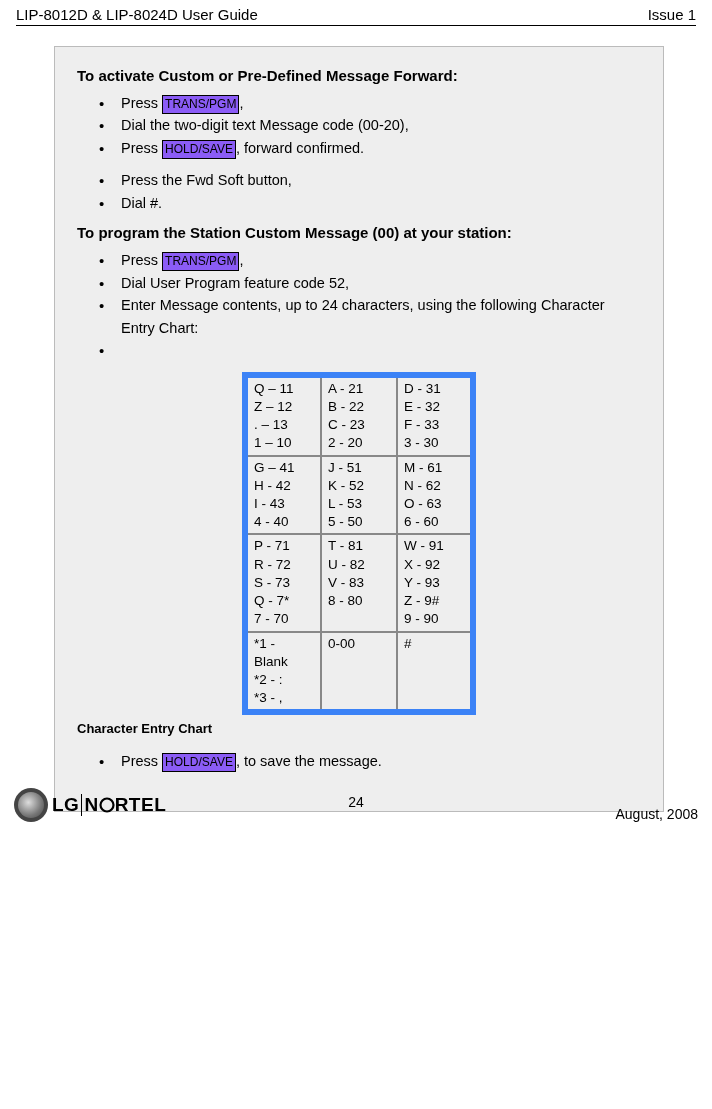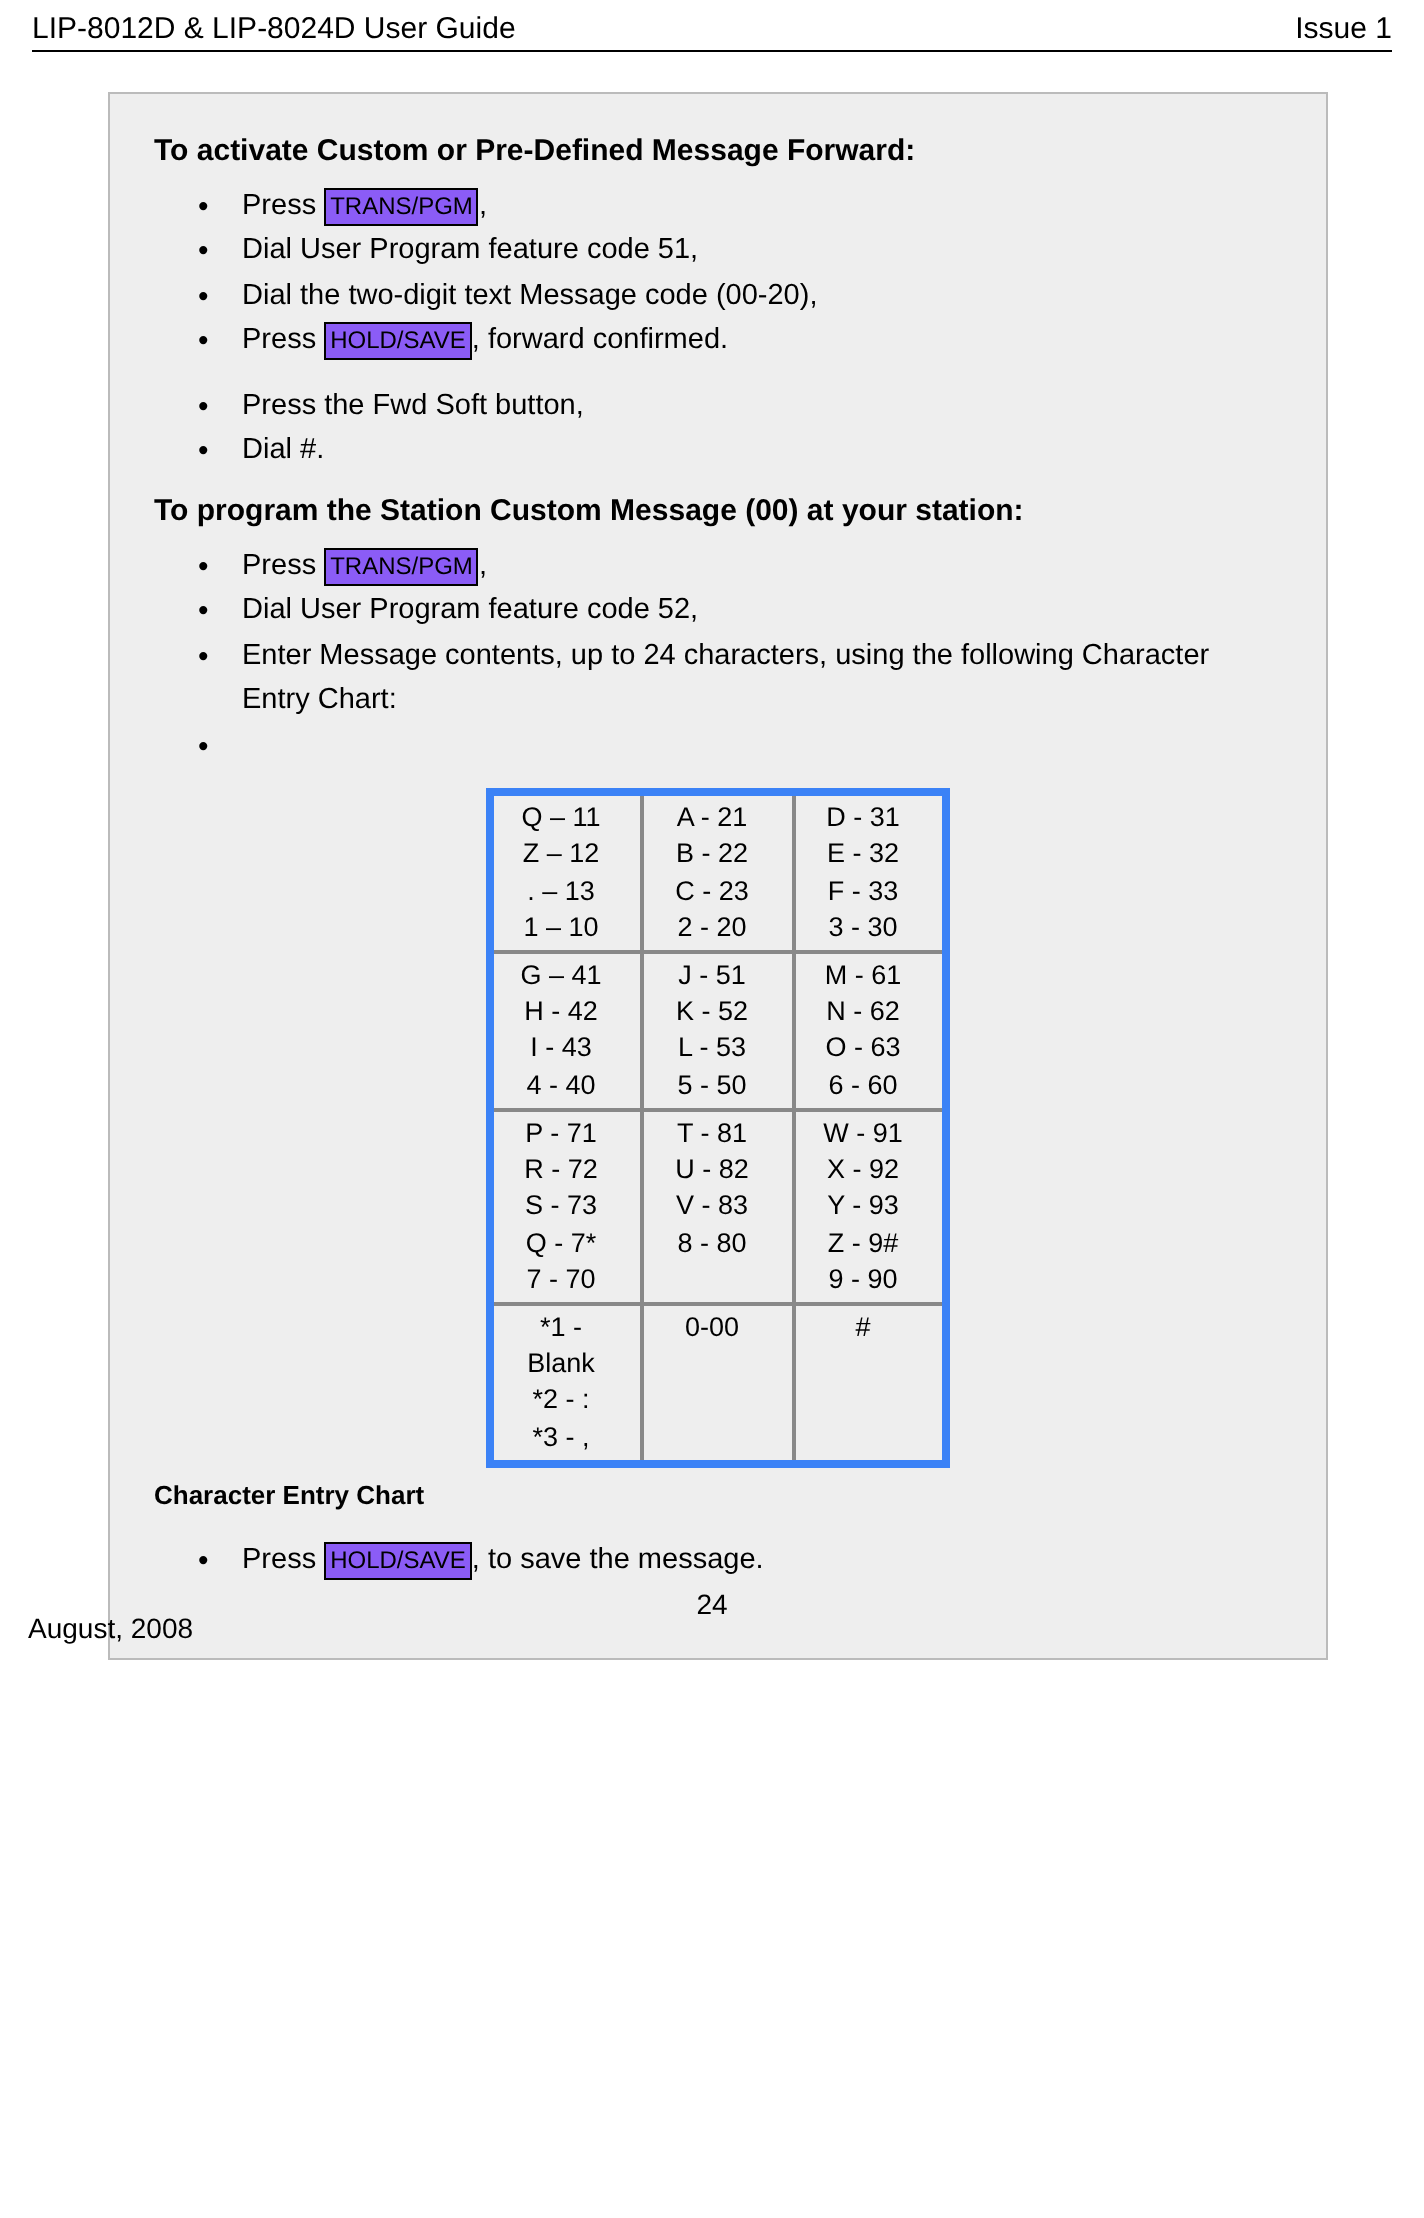--- a/index.html
+++ b/index.html
@@ -9,21 +9,21 @@
   .header-left { font-size: 15px; }
   .header-right { font-size: 15px; }
   .content-box { margin: 20px 6px 0 44px; border: 1px solid #bbb; background: #eee; padding: 20px 22px 28px 22px; width: 610px; }
   .bold-heading { font-weight: bold; font-size: 15px; margin-bottom: 8px; }
   ul.bullets { list-style: none; padding-left: 44px; margin-bottom: 10px; }
   ul.bullets li { font-size: 14.5px; line-height: 1.55; position: relative; }
   ul.bullets li::before { content: "•"; position: absolute; left: -22px; top: 0; font-size: 15px; }
   .key { border: 1px solid #000; background: #8b5cf6; padding: 0 2px; font-size: 12px; font-family: Arial, sans-serif; display: inline-block; line-height: 17px; vertical-align: baseline; }
   .underline { }
   .chart-wrap { display: flex; justify-content: center; margin-top: 6px; }
-  table.entry-chart { border-collapse: collapse; border: 4px solid #3b82f6; text-align: center; }
+  table.entry-chart { border-collapse: collapse; border: 6px solid #3b82f6; }
   table.entry-chart td { border: 2px solid #888; padding: 2px 12px 2px 6px; font-size: 13.5px; line-height: 1.35; vertical-align: top; min-width: 76px; }
   .chart-caption { text-align: left; font-weight: bold; font-size: 13px; margin-top: 6px; margin-bottom: 14px; }
   .footer { position: absolute; bottom: 8px; left: 0; right: 0; padding: 0 14px; }
   .footer-row { display: flex; justify-content: space-between; align-items: flex-end; height: 52px; }
   .logo { display: flex; align-items: center; gap: 4px; }
   .logo-circle { width: 34px; height: 34px; border-radius: 50%; background: #444; position: relative; }
   .logo-circle::after { content: ""; position: absolute; inset: 4px; border-radius: 50%; background: radial-gradient(circle at 40% 40%, #ddd 0, #777 60%, #444 100%); }
   .logo-text { font-weight: bold; font-size: 19px; letter-spacing: 0.5px; }
   .logo-sep { width: 1px; height: 22px; background: #000; display: inline-block; margin: 0 2px; vertical-align: middle; }
   .footer-center { font-size: 14px; position: absolute; left: 50%; transform: translateX(-50%); bottom: 12px; }
@@ -39,21 +39,20 @@
     <span class="header-right">Issue 1</span>
   </div>
 
   <div class="content-box">
 
     <div class="bold-heading">To activate Custom or Pre-Defined Message Forward:</div>
     <ul class="bullets">
       <li>
         <span>Press </span><span class="key">TRANS/PGM</span><span>,</span>
       </li>
-      <li>Dial User Program feature code 51,</li>
       <li>Dial the two-digit text Message code (00-20),</li>
       <li>
         <span>Press </span><span class="key">HOLD/SAVE</span><span>, forward confirmed.</span>
       </li>
     </ul>
 
     <ul class="bullets">
       <li>
         <span>Press the </span><span class="underline">Fwd</span><span> Soft button,</span>
       </li>
@@ -101,18 +100,26 @@
     <ul class="bullets">
       <li>
         <span>Press </span><span class="key">HOLD/SAVE</span><span>, to save the message.</span>
       </li>
     </ul>
 
   </div>
 
   <div class="footer">
     <div class="footer-row">
+      <div class="logo">
+        <span class="logo-circle"></span>
+        <span class="logo-text">
+          <span>LG</span><span class="logo-sep"></span><span>N</span><svg width="16" height="16" viewBox="0 0 16 16" style="vertical-align:-2px">
+              <circle cx="8" cy="8" r="6.5" fill="none" stroke="#000" stroke-width="2.2"></circle>
+            </svg><span>RTEL</span>
+        </span>
+      </div>
       <span class="footer-right">August, 2008</span>
     </div>
     <span class="footer-center">24</span>
   </div>
 
 </div>
 
 </body></html>

